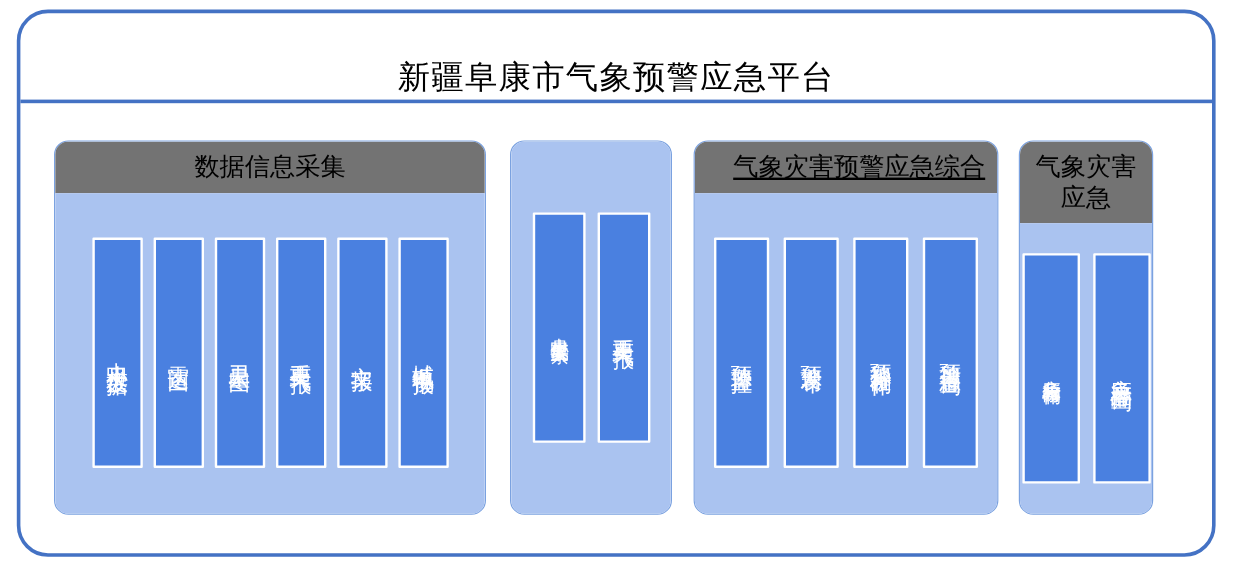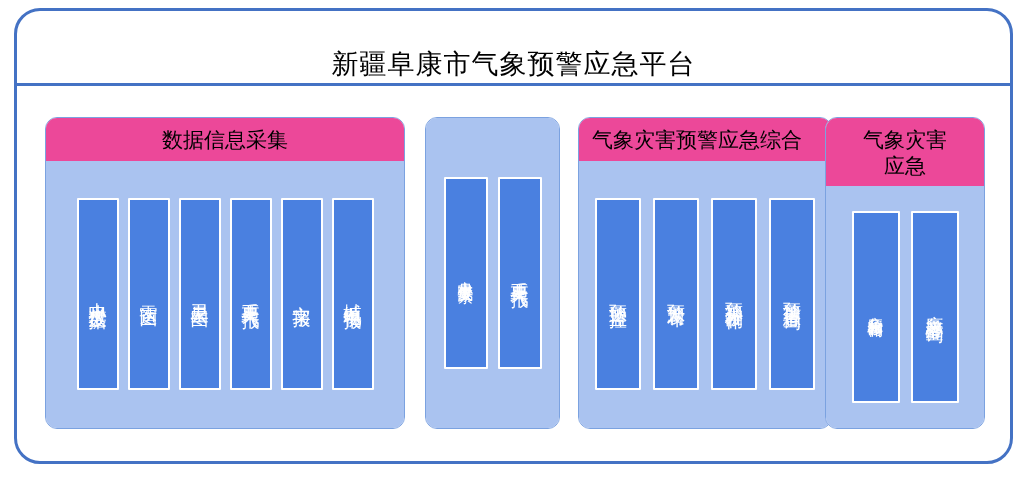--- a/index.html
+++ b/index.html
@@ -65,32 +65,33 @@
     border: 1.5px solid #7ba2e0;
     border-radius: 12px;
     background: #ffffff;
     overflow: hidden;
     display: flex;
     flex-direction: column;
   }
 
   .group-header {
     box-sizing: border-box;
-    background: #ec4899;
+    background: #737373;
     color: #000000;
     font-size: 21px;
     line-height: 1.22;
     padding: 9px 10px 8px 10px;
     text-align: center;
     white-space: pre-line;
     flex: 0 0 auto;
   }
   .group-header.align-left {
-    text-align: left;
+    text-align: right;
     padding-left: 13px;
+    text-decoration: underline;
   }
 
   .group-body {
     flex: 1 1 auto;
     background: #aac3f0;
     display: flex;
     align-items: center;
     justify-content: center;
     gap: 9px;
     padding: 0 13px;
@@ -122,21 +123,21 @@
   }
   .item-label.small {
     font-size: 15.5px;
     letter-spacing: 1px;
   }
 
   
   #group-0 { left: 28px;  width: 360px; height: 312px; }
   #group-1 { left: 408px; width: 135px; height: 312px; }
   #group-2 { left: 561px; width: 254px; height: 312px; }
-  #group-3 { left: 808px; width: 160px; height: 312px; justify-content: center; }
+  #group-3 { left: 832px; width: 112px; height: 312px; justify-content: center; }
 
   #group-0 .item-bar { width: 42px; }
   #group-1 .item-bar { width: 44px; }
   #group-2 .item-bar { width: 46px; }
   #group-3 .item-bar { width: 48px; }
 
   #group-0 .group-body { gap: 9px; padding: 0 12px; }
   #group-1 .group-body { gap: 10px; }
   #group-2 .group-body { gap: 12px; }
   #group-3 .group-body { gap: 11px; }

